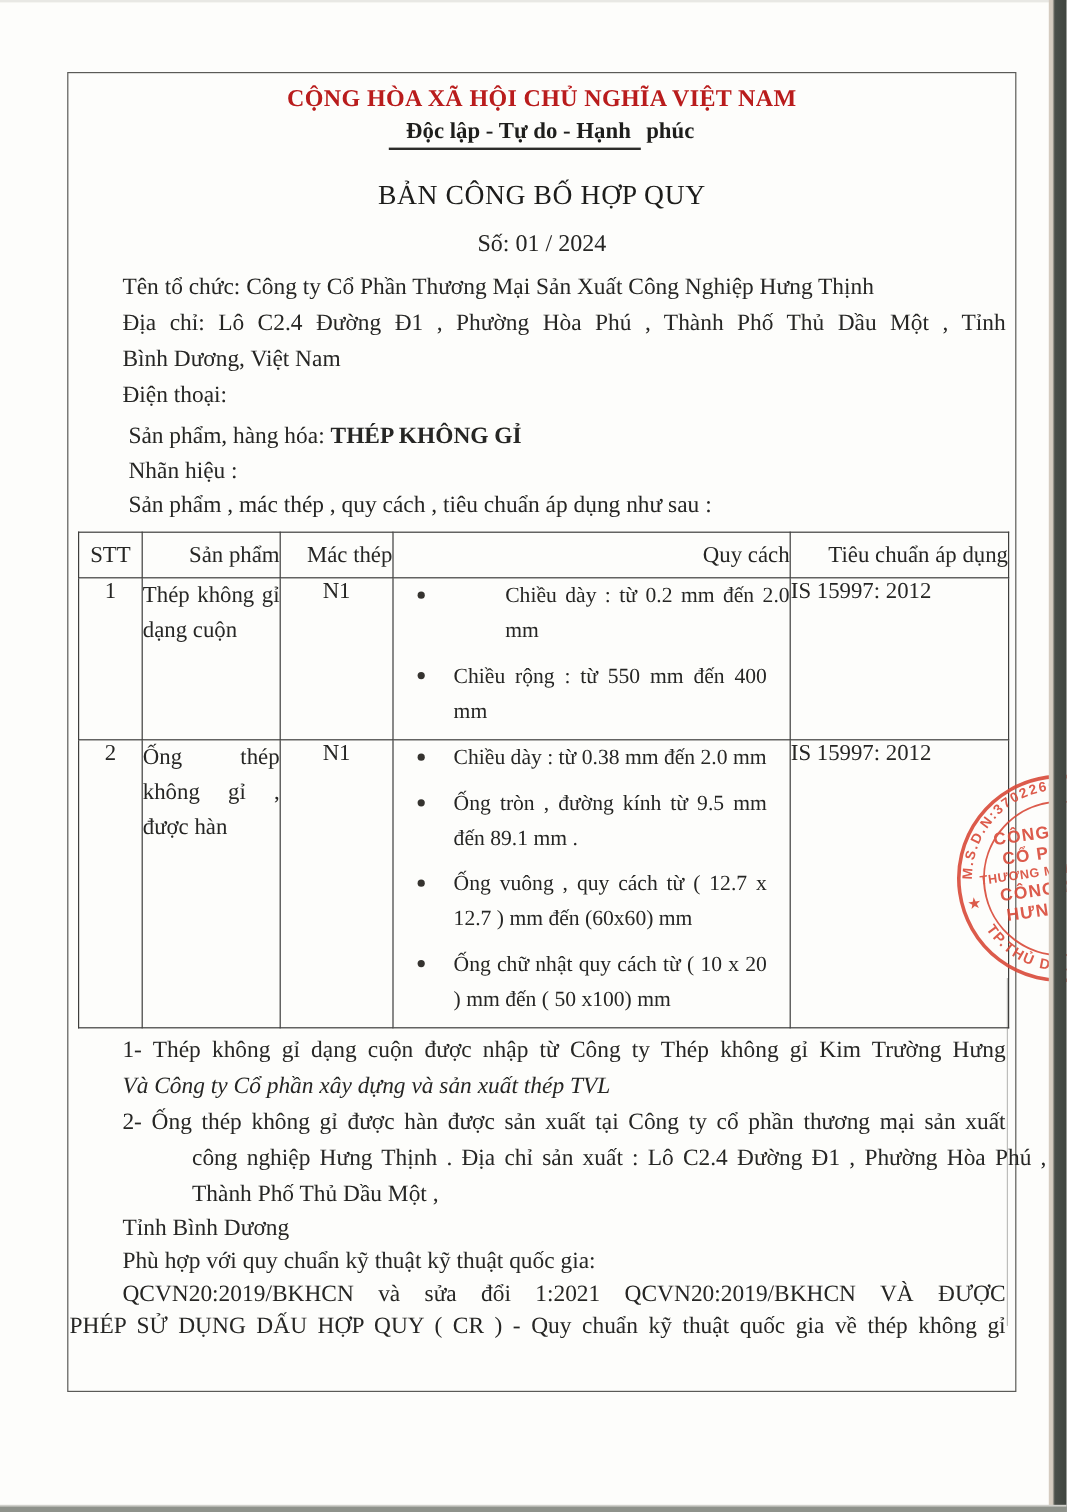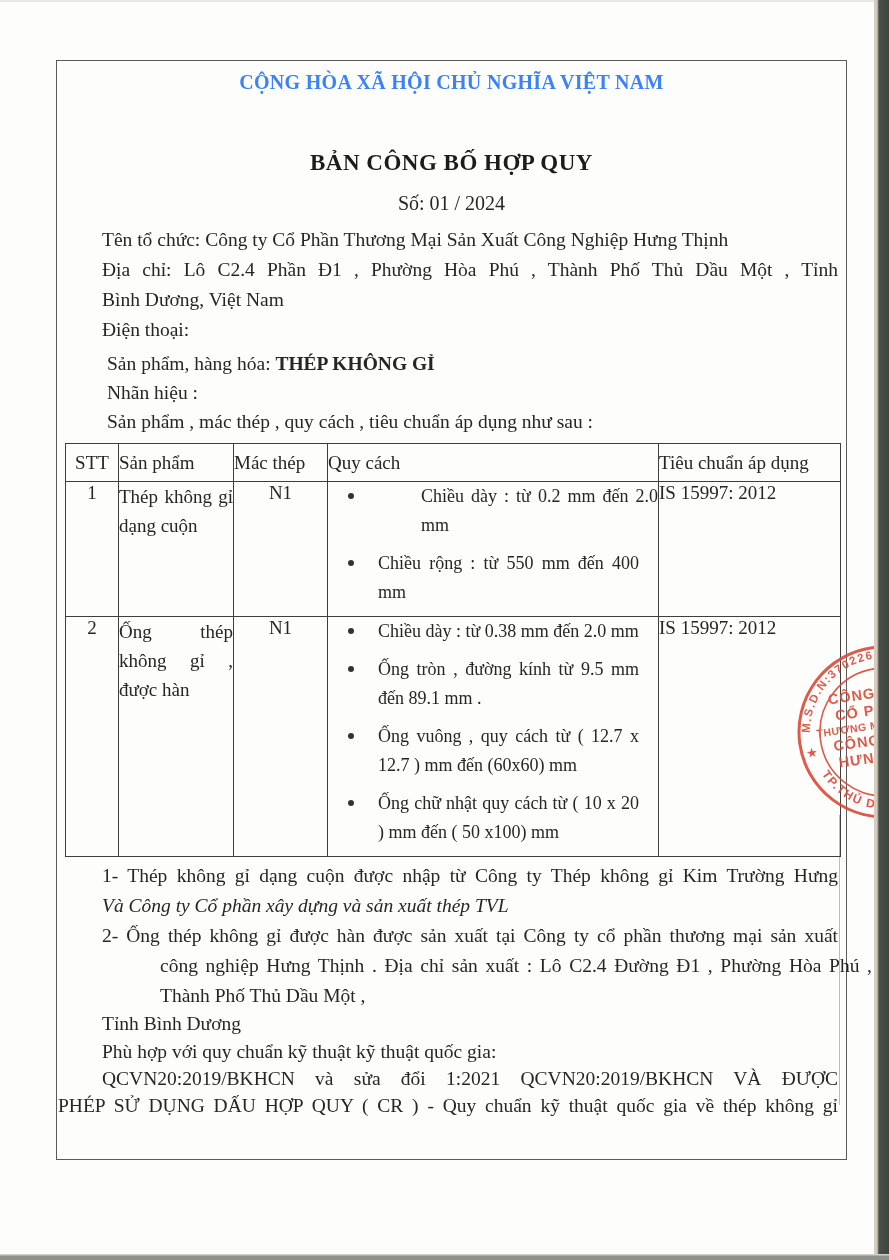--- a/index.html
+++ b/index.html
@@ -14,36 +14,36 @@
   .edge-top{left:0;top:0;width:100%;height:2px;background:#e8e8e4;}
   .edge-right{top:0;right:0;width:15px;height:100%;
     background:linear-gradient(to right,#d5ccc0 0px,#d5ccc0 3px,#4a4f49 5px,#3f443f 15px);
     z-index:60;}
   .edge-bottom{left:0;bottom:0;width:100%;height:6px;
     background:linear-gradient(to bottom,#cfcfca 0px,#cfcfca 1px,#8e928b 2px,#8e928b 6px);
     z-index:61;}
   .border-box{left:56px;top:60px;width:789px;height:1098px;border:1.5px solid #5a5a57;}
   
   .center-line{left:57px;width:789px;text-align:center;}
-  .nat-title{top:71px;font-size:20px;font-weight:bold;letter-spacing:.3px;color:#3b82f6;}
+  .nat-title{top:71px;font-size:20px;font-weight:bold;letter-spacing:.3px;color:#b91c1c;}
   .motto{top:99px;font-size:19px;font-weight:bold;color:#1e1e1c;}
   .motto .u{display:inline-block;border-bottom:2px solid #2c2c2a;padding:0 8px 2px 14px;}
-  .doc-title{top:150px;font-size:23px;font-weight:bold;letter-spacing:.5px;color:#1c1c1a;}
+  .doc-title{top:150px;font-size:23px;font-weight:normal;letter-spacing:.5px;color:#1c1c1a;}
   .doc-number{top:192px;font-size:20px;}
   
   .bline{font-size:19.5px;line-height:28px;white-space:nowrap;}
   .bjust{font-size:19.5px;line-height:28px;text-align:justify;text-align-last:justify;white-space:normal;}
   .w-main{left:102px;width:736px;}
   .w-ind{left:128px;width:712px;margin-left:32px;}
   .bold{font-weight:bold;}
   
   .tbl-wrap{left:65px;top:443px;}
   table.products{border-collapse:collapse;table-layout:fixed;width:775px;font-size:18px;}
   table.products td,table.products th{border:1.3px solid #3e3e3c;vertical-align:top;padding:0;font-weight:normal;}
-  th.hcell{height:37px;vertical-align:middle !important;text-align:left;padding-left:12px;font-size:19px;}
+  th.hcell{height:37px;vertical-align:middle !important;text-align:right;padding-left:12px;font-size:19px;}
   th.hcell.c{text-align:center;padding-left:0;}
   td.cstt{text-align:center;padding-top:13px;font-size:19px;}
   td.cprod{padding:13px 11px 0 12px;text-align:justify;font-size:19px;line-height:29px;}
   td.cgrade{text-align:center;padding-top:13px;font-size:19px;}
   td.cspec{padding-top:12px;}
   td.cstd{padding:13px 6px 0 12px;font-size:19px;}
   .spec{display:flex;margin-bottom:9px;line-height:29px;}
   .spec .dot{flex:none;width:6px;height:6px;border-radius:50%;background:#35332f;margin:11px 24px 0 20px;}
   .spec .txt{display:block;width:261px;text-align:justify;}
   .spec .txt.jall{text-align-last:justify;margin-left:43px;}
@@ -55,27 +55,30 @@
 </style>
 </head>
 <body>
 
 <div class="page">
 
   <div class="abs border-box"></div>
 
   <div class="abs center-line nat-title">CỘNG HÒA XÃ HỘI CHỦ NGHĨA VIỆT NAM</div>
 
+  <div class="abs center-line motto">
+    <span class="u">Độc lập - Tự do - Hạnh</span><span> phúc</span>
+  </div>
 
   <div class="abs center-line doc-title">BẢN CÔNG BỐ HỢP QUY</div>
 
   <div class="abs center-line doc-number">Số: 01 / 2024</div>
 
   <div class="abs bline w-main" style="top:226px;">Tên tổ chức: Công ty Cổ Phần Thương Mại Sản Xuất Công Nghiệp Hưng Thịnh</div>
-  <div class="abs bjust w-main" style="top:256px;">Địa chỉ: Lô C2.4 Phần Đ1 , Phường Hòa Phú , Thành Phố Thủ Dầu Một , Tỉnh</div>
+  <div class="abs bjust w-main" style="top:256px;">Địa chỉ: Lô C2.4 Đường Đ1 , Phường Hòa Phú , Thành Phố Thủ Dầu Một , Tỉnh</div>
   <div class="abs bline w-main" style="top:286px;">Bình Dương, Việt Nam</div>
   <div class="abs bline w-main" style="top:316px;">Điện thoại:</div>
 
   <div class="abs bline" style="left:107px;top:350px;">
     <span>Sản phẩm, hàng hóa: </span><span class="bold">THÉP KHÔNG GỈ</span>
   </div>
   <div class="abs bline" style="left:107px;top:379px;">Nhãn hiệu :</div>
   <div class="abs bline" style="left:107px;top:408px;">Sản phẩm , mác thép , quy cách , tiêu chuẩn áp dụng như sau :</div>
 
   <div class="abs fold"></div>

